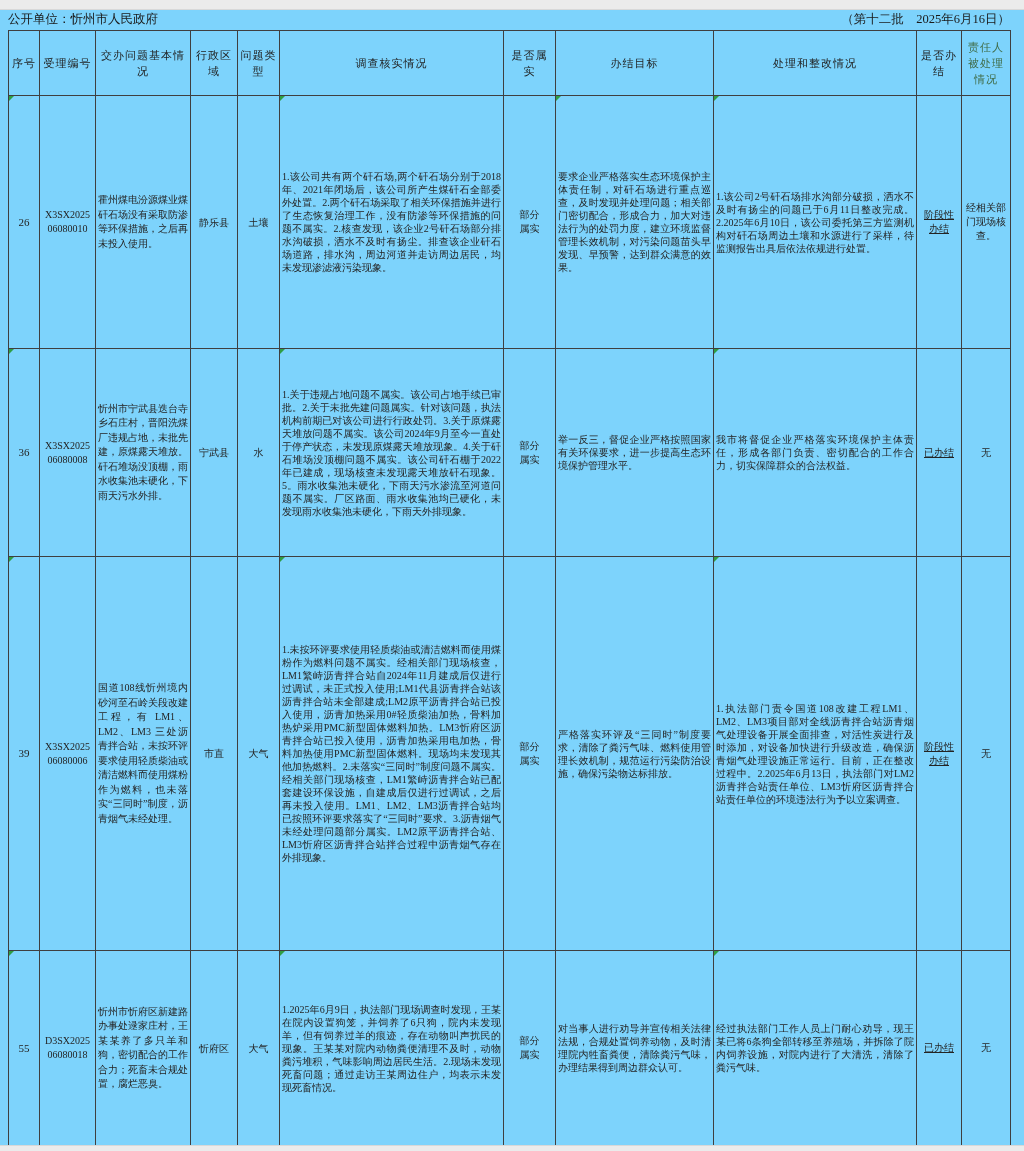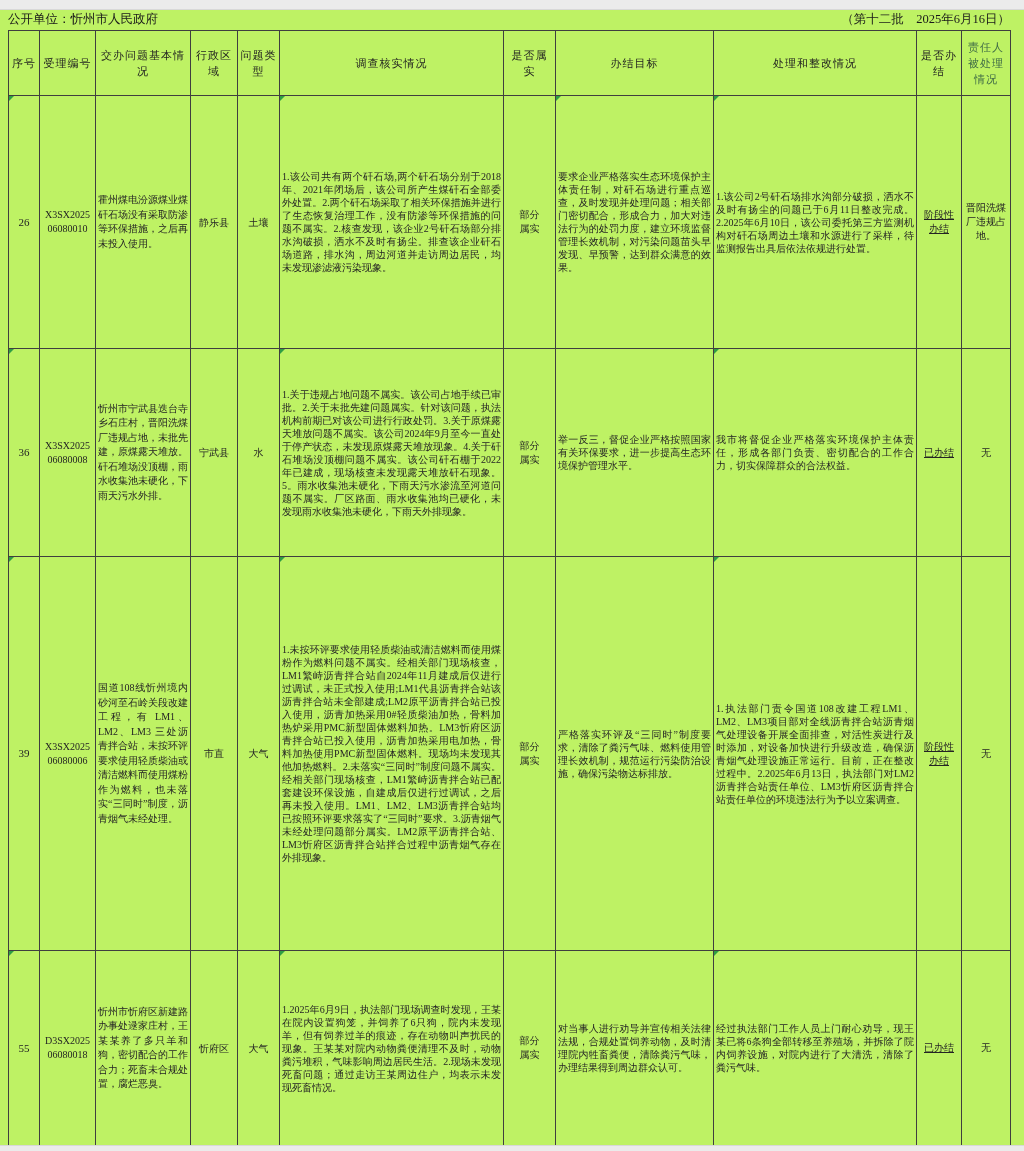--- a/index.html
+++ b/index.html
@@ -3,21 +3,21 @@
 <meta charset="utf-8">
 <style>
   html,body{margin:0;padding:0;}
   body{
     width:1024px;height:1151px;
     background:#ffffff;
     font-family:"Liberation Serif","DejaVu Serif",serif;
     color:#212121;
     -webkit-font-smoothing:antialiased;
   }
-  .page{position:relative;width:1024px;height:1151px;background:#bef264;overflow:hidden;}
+  .page{position:relative;width:1024px;height:1151px;background:#7dd3fc;overflow:hidden;}
   .strip{position:absolute;left:0;width:1024px;background:#ebebeb;}
   .strip.top{top:0;height:9px;border-bottom:1px solid #d8d8d8;}
   .strip.bottom{top:1145px;height:6px;border-top:1px solid #d8d8d8;}
   .titlebar{
     position:absolute;top:9px;left:8px;width:1002px;height:21px;
     display:flex;justify-content:space-between;align-items:center;
     font-size:12.5px;color:#1a1a1a;
   }
   table.sheet{
     position:absolute;top:30px;left:8px;width:1002px;
@@ -126,21 +126,21 @@
         <td class="c-bjmb c-just mk">
             <span class="v">要求企业严格落实生态环境保护主体责任制，对矸石场进行重点巡查，及时发现并处理问题；相关部门密切配合，形成合力，加大对违法行为的处罚力度，建立环境监督管理长效机制，对污染问题苗头早发现、早预警，达到群众满意的效果。</span>
           </td>
         <td class="c-clzg c-just mk">
             <span class="v">1.该公司2号矸石场排水沟部分破损，洒水不及时有扬尘的问题已于6月11日整改完成。2.2025年6月10日，该公司委托第三方监测机构对矸石场周边土壤和水源进行了采样，待监测报告出具后依法依规进行处置。</span>
           </td>
         <td class="c-sfbj c-center">
             <span class="v">阶段性办结</span>
           </td>
         <td class="c-zrr c-center">
-            <span class="v">晋阳洗煤厂违规占地。</span>
+            <span class="v">经相关部门现场核查。</span>
           </td>
       </tr>
 
       <tr class="r1">
         <td class="c-xh c-center mk">
             <span class="v">36</span>
           </td>
         <td class="c-slbh c-center">
             <span class="v">X3SX202506080008</span>
           </td>

